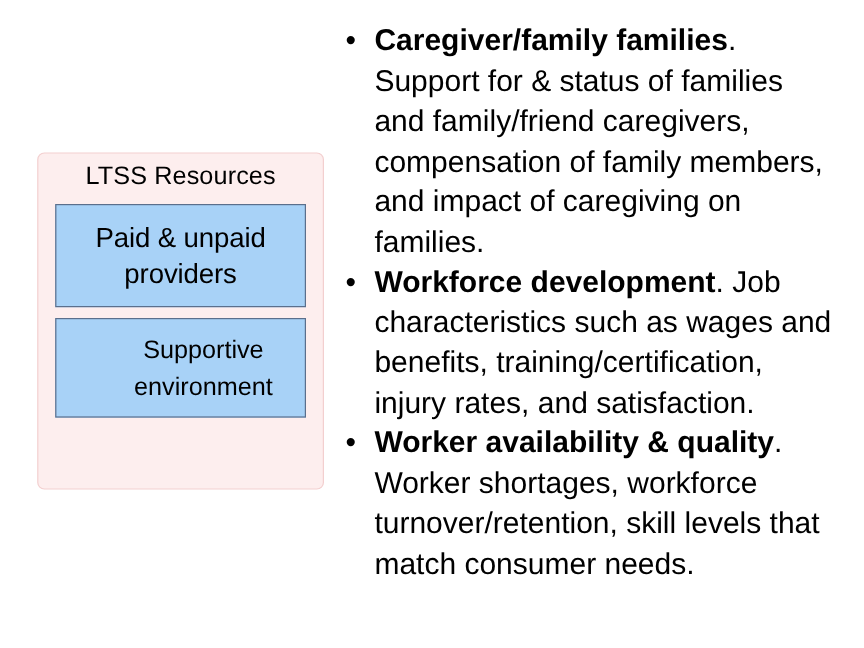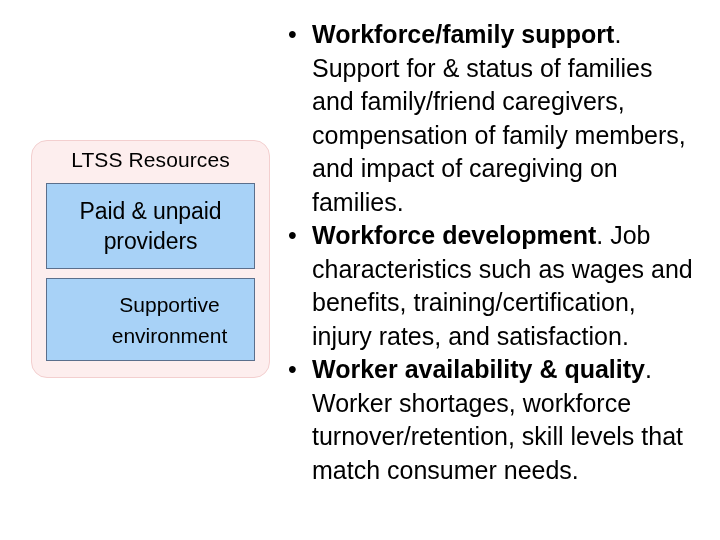--- a/index.html
+++ b/index.html
@@ -13,27 +13,27 @@
     overflow: hidden;
     font-family: "Liberation Sans", sans-serif;
     color: #000000;
     position: relative;
   }
 
   
   #diagram-panel {
     position: absolute;
     left: 31px;
-    top: 140px;
+    top: 127px;
     width: 239px;
-    height: 238px;
+    height: 281px;
     box-sizing: border-box;
     background: #fdeeee;
     border: 1px solid #f3cfcf;
-    border-radius: 16px;
+    border-radius: 6px;
     padding: 0;
   }
 
   #diagram-title {
     position: absolute;
     left: 0;
     top: 6px;
     width: 100%;
     text-align: center;
     font-size: 21px;
@@ -125,21 +125,21 @@
   </div>
 
   <div class="resource-box" id="resource-box-environment">
     <span class="resource-label">Supportive environment</span>
   </div>
 </div>
 
 <div id="bullet-column">
 
   <div class="bullet-item">
-    <span class="bullet-marker">•</span><span class="bullet-lead">Workforce/family support</span><span class="bullet-body">. Support for &amp; status of families and family/friend caregivers, compensation of family members, and impact of caregiving on families.</span>
+    <span class="bullet-marker">•</span><span class="bullet-lead">Caregiver/family families</span><span class="bullet-body">. Support for &amp; status of families and family/friend caregivers, compensation of family members, and impact of caregiving on families.</span>
   </div>
 
   <div class="bullet-item">
     <span class="bullet-marker">•</span><span class="bullet-lead">Workforce development</span><span class="bullet-body">. Job characteristics such as wages and benefits, training/certification, injury rates, and satisfaction.</span>
   </div>
 
   <div class="bullet-item">
     <span class="bullet-marker">•</span><span class="bullet-lead">Worker availability &amp; quality</span><span class="bullet-body">. Worker shortages, workforce turnover/retention, skill levels that match consumer needs.</span>
   </div>
 

